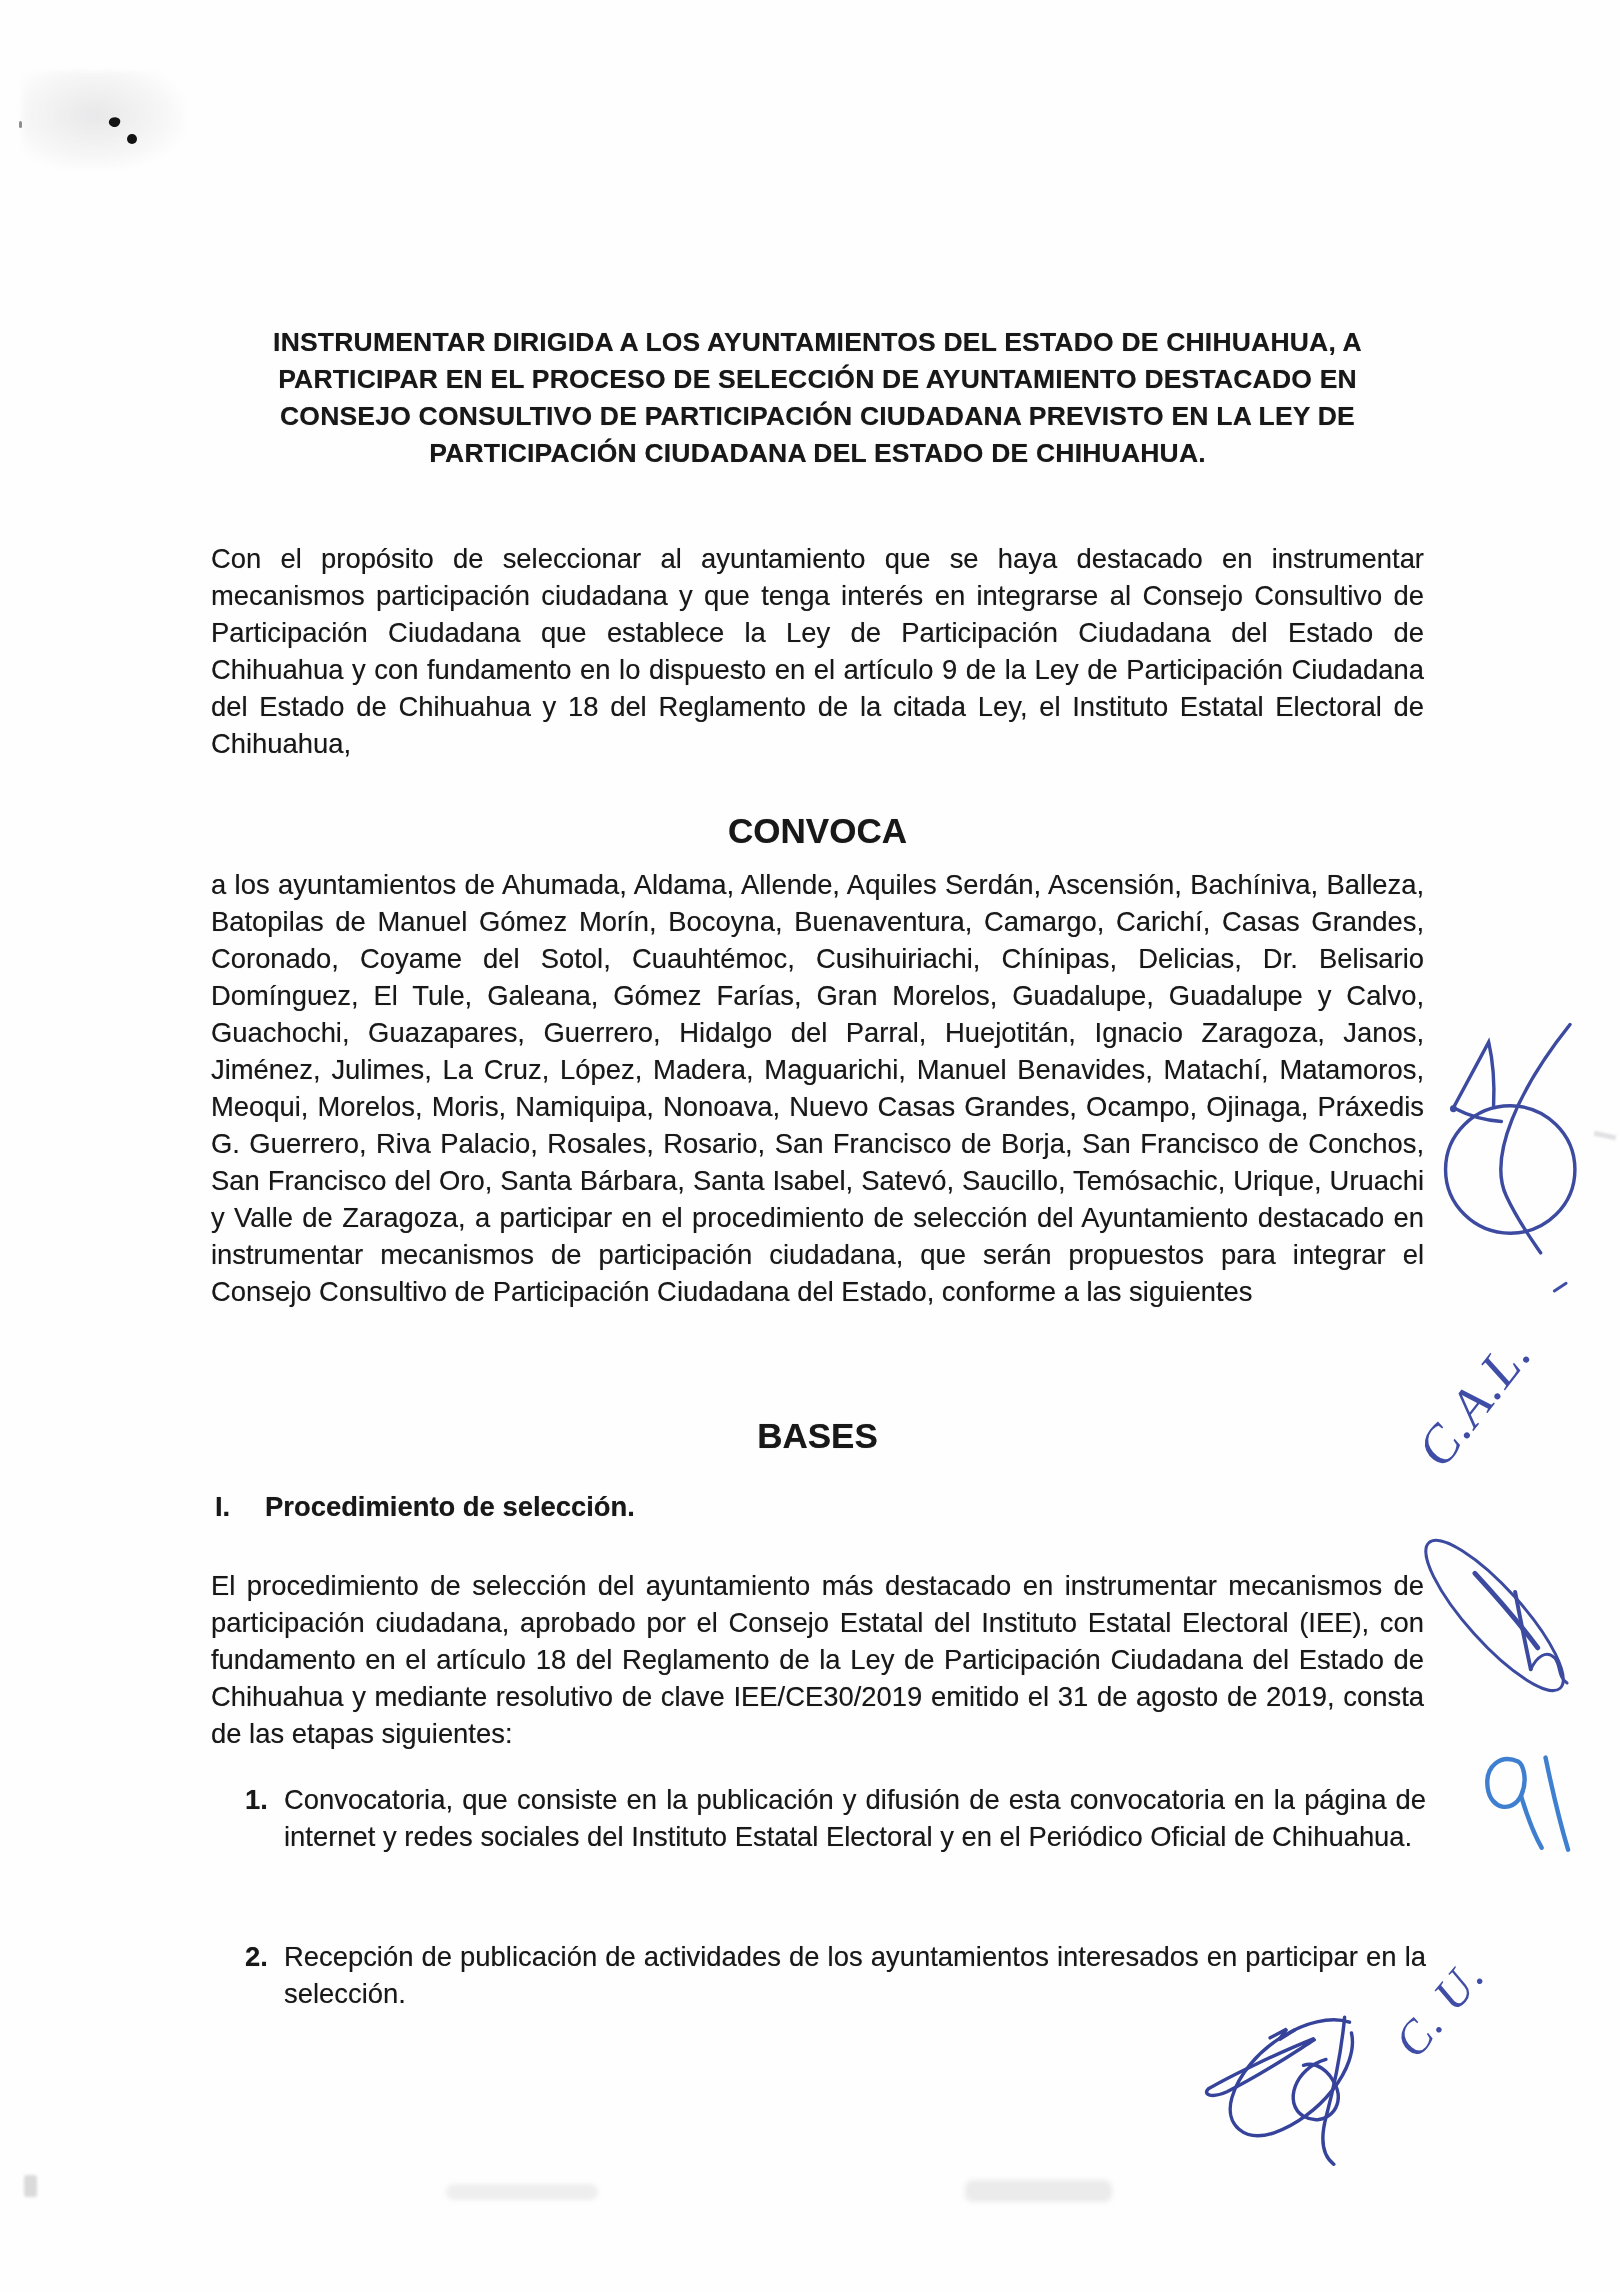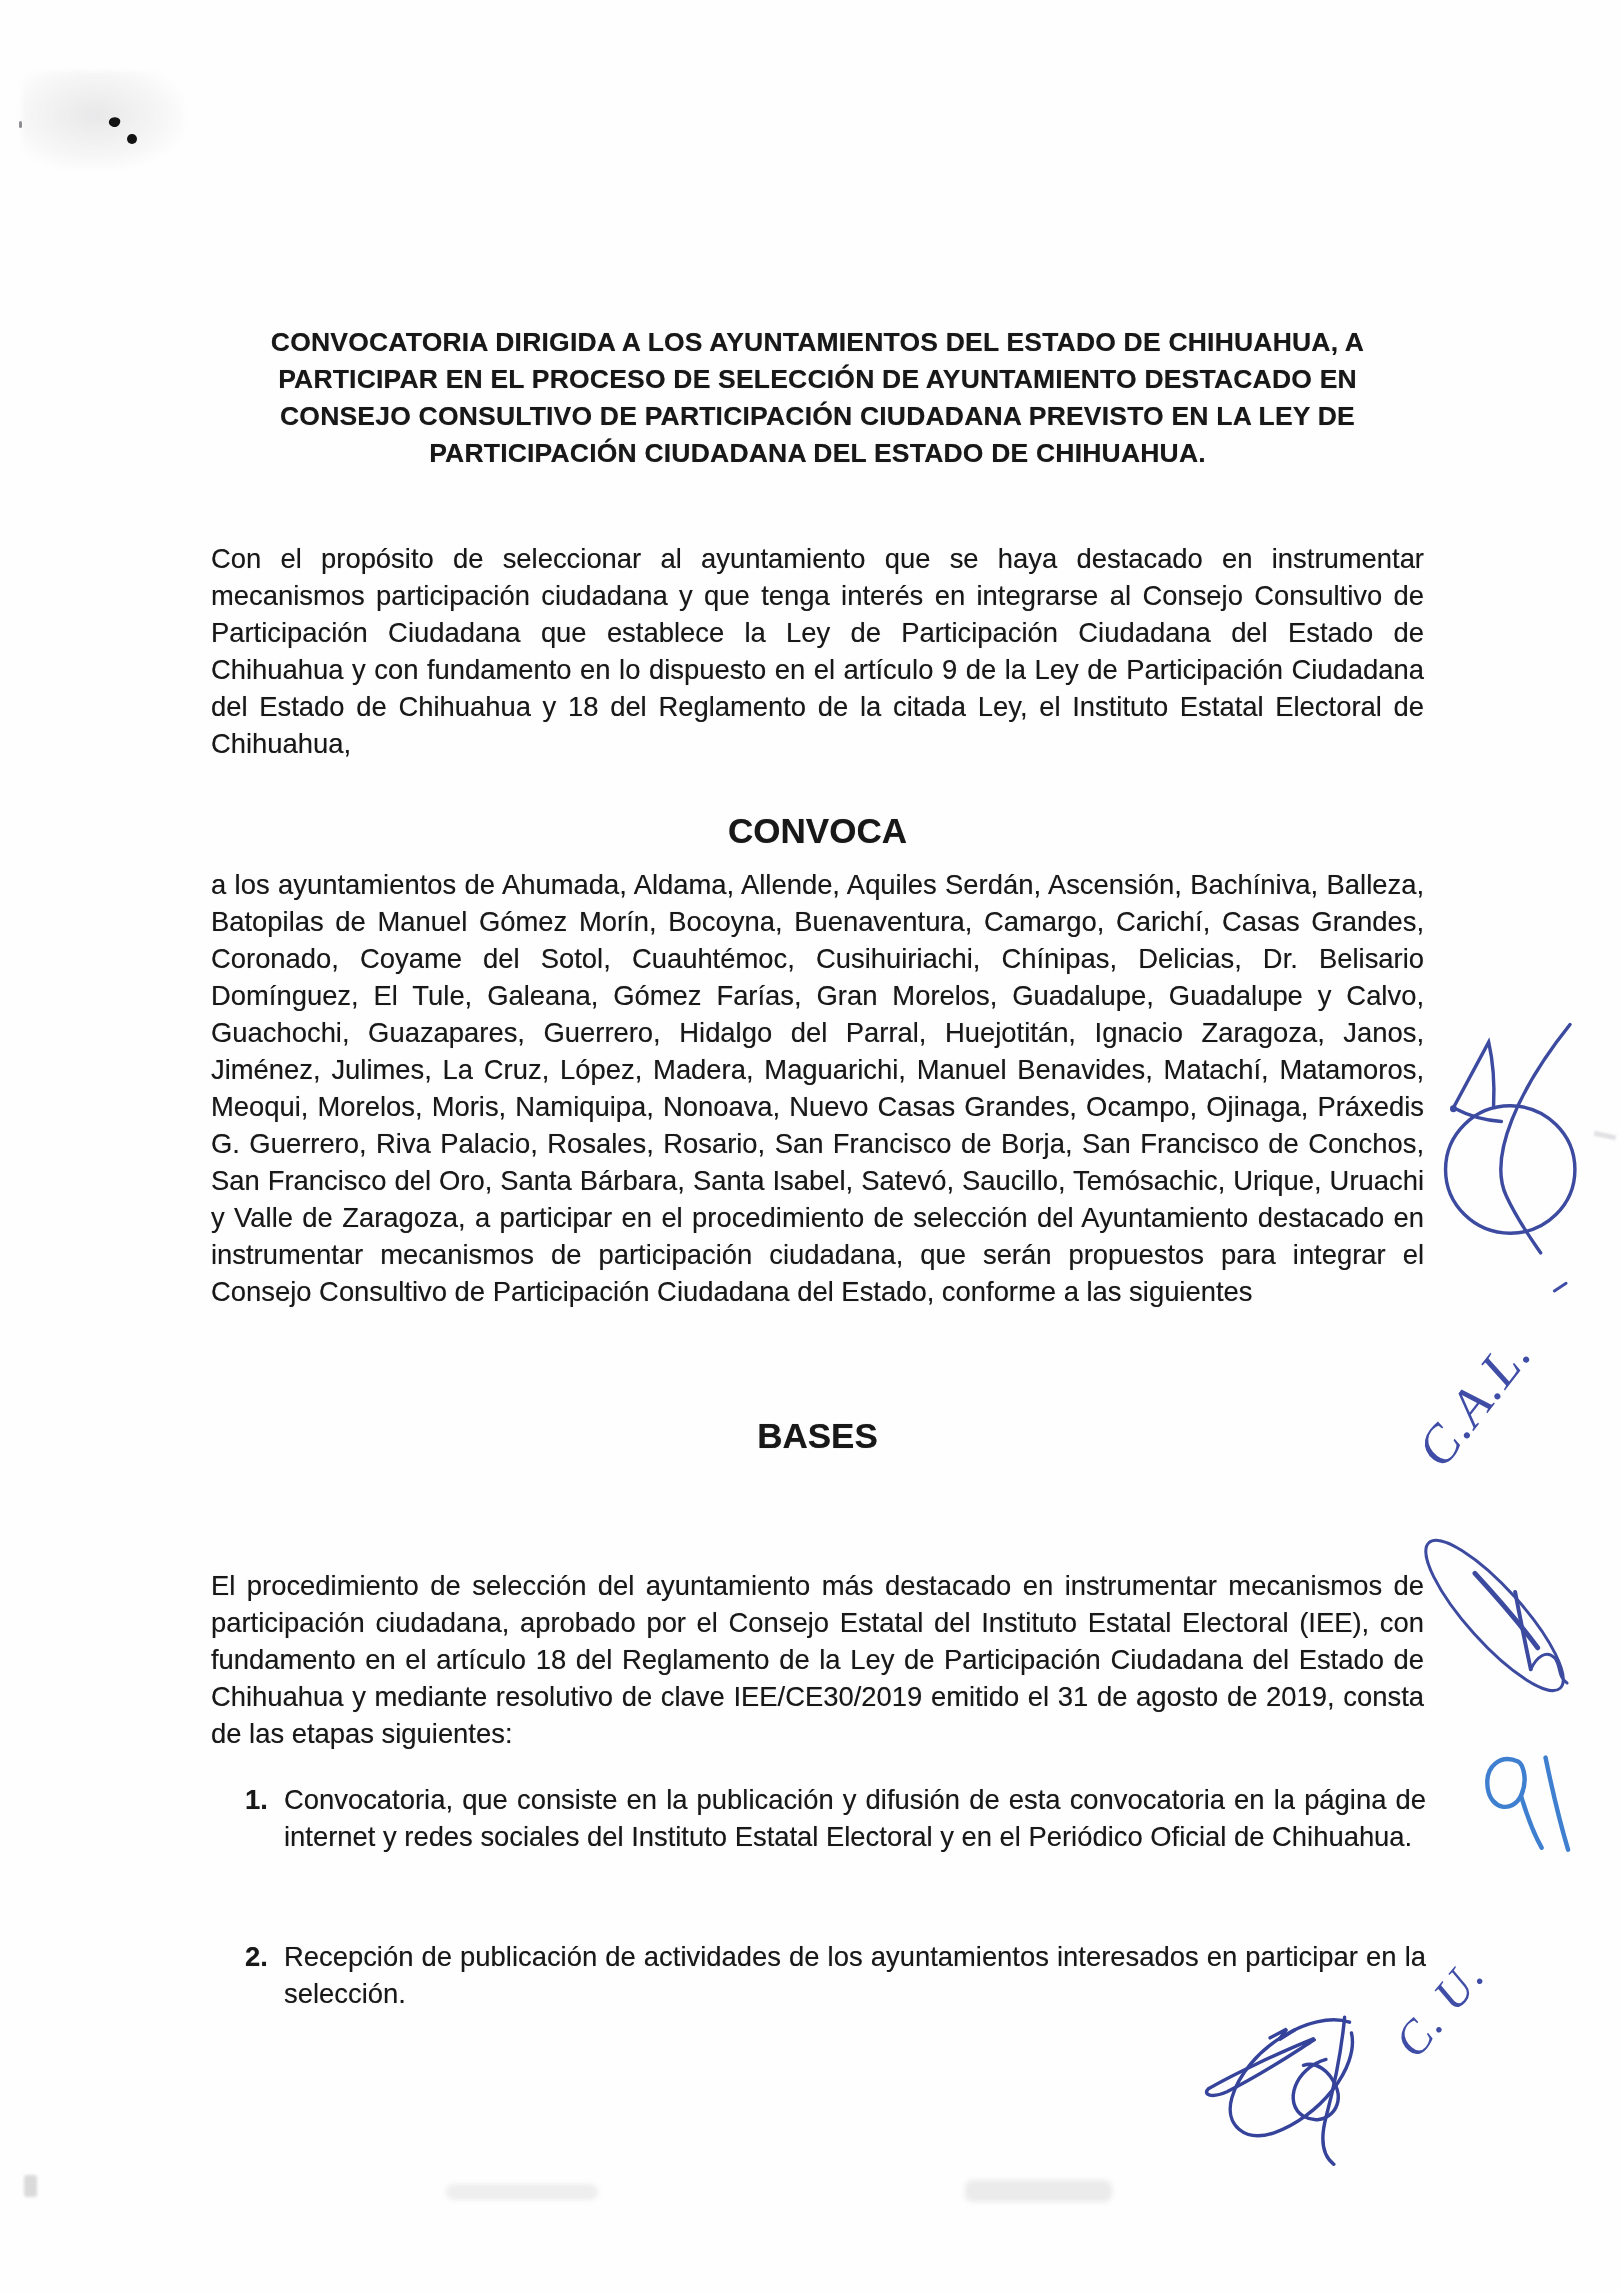--- a/index.html
+++ b/index.html
@@ -76,34 +76,37 @@
   <div class="smudge smudge-tl"></div>
   <div class="ink-dot dot-a"></div>
   <div class="ink-dot dot-b"></div>
   <div class="smudge tick-tl"></div>
   <div class="smudge smudge-b1"></div>
   <div class="smudge smudge-b2"></div>
   <div class="smudge smudge-b3"></div>
   <div class="smudge smudge-slash"></div>
 
   <div class="doc-title">
-    <div>CONVOCATORIA DIRIGIDA A LOS AYUNTAMIENTOS DEL ESTADO DE CHIHUAHUA, A</div>
+    <div>INSTRUMENTAR DIRIGIDA A LOS AYUNTAMIENTOS DEL ESTADO DE CHIHUAHUA, A</div>
     <div>PARTICIPAR EN EL PROCESO DE SELECCIÓN DE AYUNTAMIENTO DESTACADO EN</div>
     <div>CONSEJO CONSULTIVO DE PARTICIPACIÓN CIUDADANA PREVISTO EN LA LEY DE</div>
     <div>PARTICIPACIÓN CIUDADANA DEL ESTADO DE CHIHUAHUA.</div>
   </div>
 
   <div id="intro" class="para">Con el propósito de seleccionar al ayuntamiento que se haya destacado en instrumentar mecanismos participación ciudadana y que tenga interés en integrarse al Consejo Consultivo de Participación Ciudadana que establece la Ley de Participación Ciudadana del Estado de Chihuahua y con fundamento en lo dispuesto en el artículo 9 de la Ley de Participación Ciudadana del Estado de Chihuahua y 18 del Reglamento de la citada Ley, el Instituto Estatal Electoral de Chihuahua,</div>
 
   <div id="convoca" class="center-head">CONVOCA</div>
 
   <div id="municipios" class="para">a los ayuntamientos de Ahumada, Aldama, Allende, Aquiles Serdán, Ascensión, Bachíniva, Balleza, Batopilas de Manuel Gómez Morín, Bocoyna, Buenaventura, Camargo, Carichí, Casas Grandes, Coronado, Coyame del Sotol, Cuauhtémoc, Cusihuiriachi, Chínipas, Delicias, Dr. Belisario Domínguez, El Tule, Galeana, Gómez Farías, Gran Morelos, Guadalupe, Guadalupe y Calvo, Guachochi, Guazapares, Guerrero, Hidalgo del Parral, Huejotitán, Ignacio Zaragoza, Janos, Jiménez, Julimes, La Cruz, López, Madera, Maguarichi, Manuel Benavides, Matachí, Matamoros, Meoqui, Morelos, Moris, Namiquipa, Nonoava, Nuevo Casas Grandes, Ocampo, Ojinaga, Práxedis G. Guerrero, Riva Palacio, Rosales, Rosario, San Francisco de Borja, San Francisco de Conchos, San Francisco del Oro, Santa Bárbara, Santa Isabel, Satevó, Saucillo, Temósachic, Urique, Uruachi y Valle de Zaragoza, a participar en el procedimiento de selección del Ayuntamiento destacado en instrumentar mecanismos de participación ciudadana, que serán propuestos para integrar el Consejo Consultivo de Participación Ciudadana del Estado, conforme a las siguientes</div>
 
   <div id="bases" class="center-head">BASES</div>
 
+  <div class="section-head">
+    <span class="num">I.</span><span>Procedimiento de selección.</span>
+  </div>
 
   <div id="procedimiento" class="para">El procedimiento de selección del ayuntamiento más destacado en instrumentar mecanismos de participación ciudadana, aprobado por el Consejo Estatal del Instituto Estatal Electoral (IEE), con fundamento en el artículo 18 del Reglamento de la Ley de Participación Ciudadana del Estado de Chihuahua y mediante resolutivo de clave IEE/CE30/2019 emitido el 31 de agosto de 2019, consta de las etapas siguientes:</div>
 
   <div id="item1" class="list-item">
     <span class="num">1.</span>
     <span class="body"><span class="lead">Convocatoria,</span><span> que consiste en la publicación y difusión de esta convocatoria en la página de internet y redes sociales del Instituto Estatal Electoral y en el Periódico Oficial de Chihuahua.</span></span>
   </div>
 
   <div id="item2" class="list-item">
     <span class="num">2.</span>

